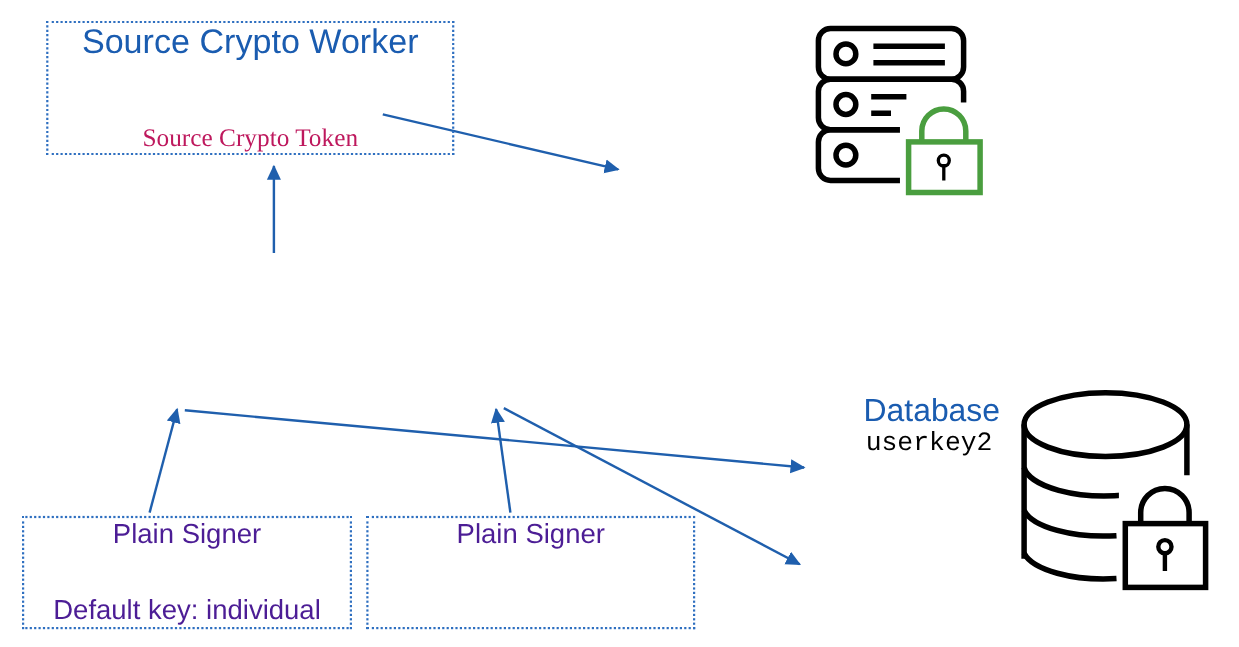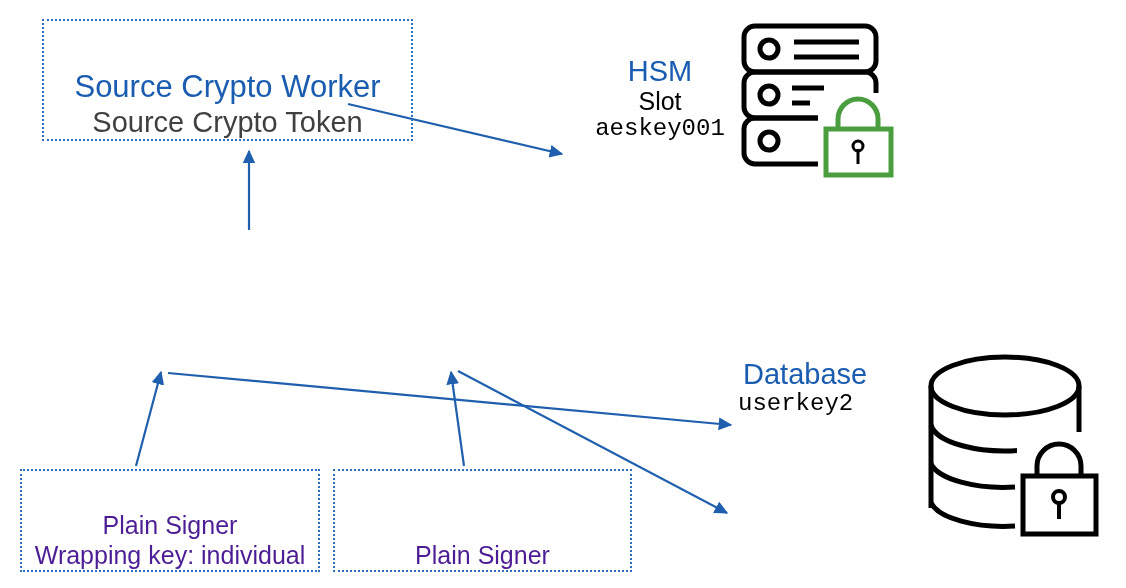--- a/index.html
+++ b/index.html
@@ -16,33 +16,34 @@
     overflow: hidden;
   }
   .box {
     position: absolute;
     box-sizing: border-box;
     border: 2px dotted #2e6fc0;
     background: transparent;
     display: flex;
     flex-direction: column;
     align-items: center;
-    justify-content: flex-end;
+    justify-content: space-between;
   }
   .box-title {
     color: #1a5cb0;
     font-size: 31px;
     line-height: 1.12;
     white-space: nowrap;
   }
   .box-sub {
-    color: #404040;
-    font-size: 29px;
+    color: #be185d;
+    font-size: 23px;
     line-height: 1.18;
     white-space: nowrap;
+    font-family: Liberation Serif, serif;
   }
   .plain-line {
     color: #4c1d95;
     font-size: 25px;
     line-height: 1.2;
     white-space: nowrap;
   }
 
   
   .textgroup {
@@ -110,32 +111,27 @@
   </svg>
 
   <div class="box" style="left:42px; top:19px; width:371px; height:122px;">
     <div class="box-title">Source Crypto Worker</div>
     <div class="box-sub">Source Crypto Token</div>
   </div>
 
 
   <div class="box" style="left:20px; top:469px; width:300px; height:103px;">
     <div class="plain-line">Plain Signer</div>
-    <div class="plain-line">Wrapping key: individual</div>
+    <div class="plain-line">Default key: individual</div>
   </div>
 
   <div class="box" style="left:333px; top:469px; width:299px; height:103px;">
     <div class="plain-line">Plain Signer</div>
   </div>
 
-  <div class="textgroup center-col" style="left:560px; top:55px; width:200px;">
-    <div class="tg-title">HSM</div>
-    <div class="tg-label">Slot</div>
-    <div class="tg-mono">aeskey001</div>
-  </div>
 
   <svg class="icon" style="left:736px; top:18px;" width="160" height="160" viewBox="0 0 160 160">
 
     <rect x="8" y="8" width="132" height="46" rx="11" ry="11" fill="none" stroke="#000000" stroke-width="5"></rect>
     <circle cx="33" cy="31" r="9" fill="none" stroke="#000000" stroke-width="5"></circle>
     <line x1="58" y1="24" x2="123" y2="24" stroke="#000000" stroke-width="5"></line>
     <line x1="58" y1="39" x2="123" y2="39" stroke="#000000" stroke-width="5"></line>
 
     <rect x="8" y="54" width="132" height="46" rx="11" ry="11" fill="none" stroke="#000000" stroke-width="5"></rect>
     <circle cx="33" cy="77" r="9" fill="none" stroke="#000000" stroke-width="5"></circle>
@@ -147,21 +143,21 @@
   </svg>
 
   <svg class="icon" style="left:818px; top:93px;" width="82" height="86" viewBox="0 0 82 86">
     <rect x="0" y="0" width="82" height="86" fill="#ffffff"></rect>
     <path d="M20 36 V26 a20 20 0 0 1 40 0 V36" fill="none" stroke="#4a9e3f" stroke-width="5"></path>
     <rect x="8" y="36" width="65" height="46" fill="#ffffff" stroke="#4a9e3f" stroke-width="5"></rect>
     <circle cx="40" cy="53" r="5" fill="none" stroke="#000000" stroke-width="3"></circle>
     <line x1="40" y1="56" x2="40" y2="71" stroke="#000000" stroke-width="3"></line>
   </svg>
 
-  <div class="textgroup left-col" style="left:738px; top:358px;">
+  <div class="textgroup left-col" style="left:780px; top:358px;align-items:center;">
     <div class="tg-title" style="margin-left:5px;">Database</div>
     <div class="tg-mono">userkey2</div>
     <div class="spacer-line"></div>
   </div>
 
   <svg class="icon" style="left:926px; top:352px;" width="176" height="196" viewBox="0 0 176 196">
     <ellipse cx="79" cy="34" rx="74" ry="29" fill="none" stroke="#000000" stroke-width="5"></ellipse>
     <line x1="5" y1="34" x2="5" y2="156" stroke="#000000" stroke-width="5"></line>
     <line x1="153" y1="34" x2="153" y2="80" stroke="#000000" stroke-width="5"></line>
     <path d="M5 73 a74 29 0 0 0 92 25" fill="none" stroke="#000000" stroke-width="5"></path>

